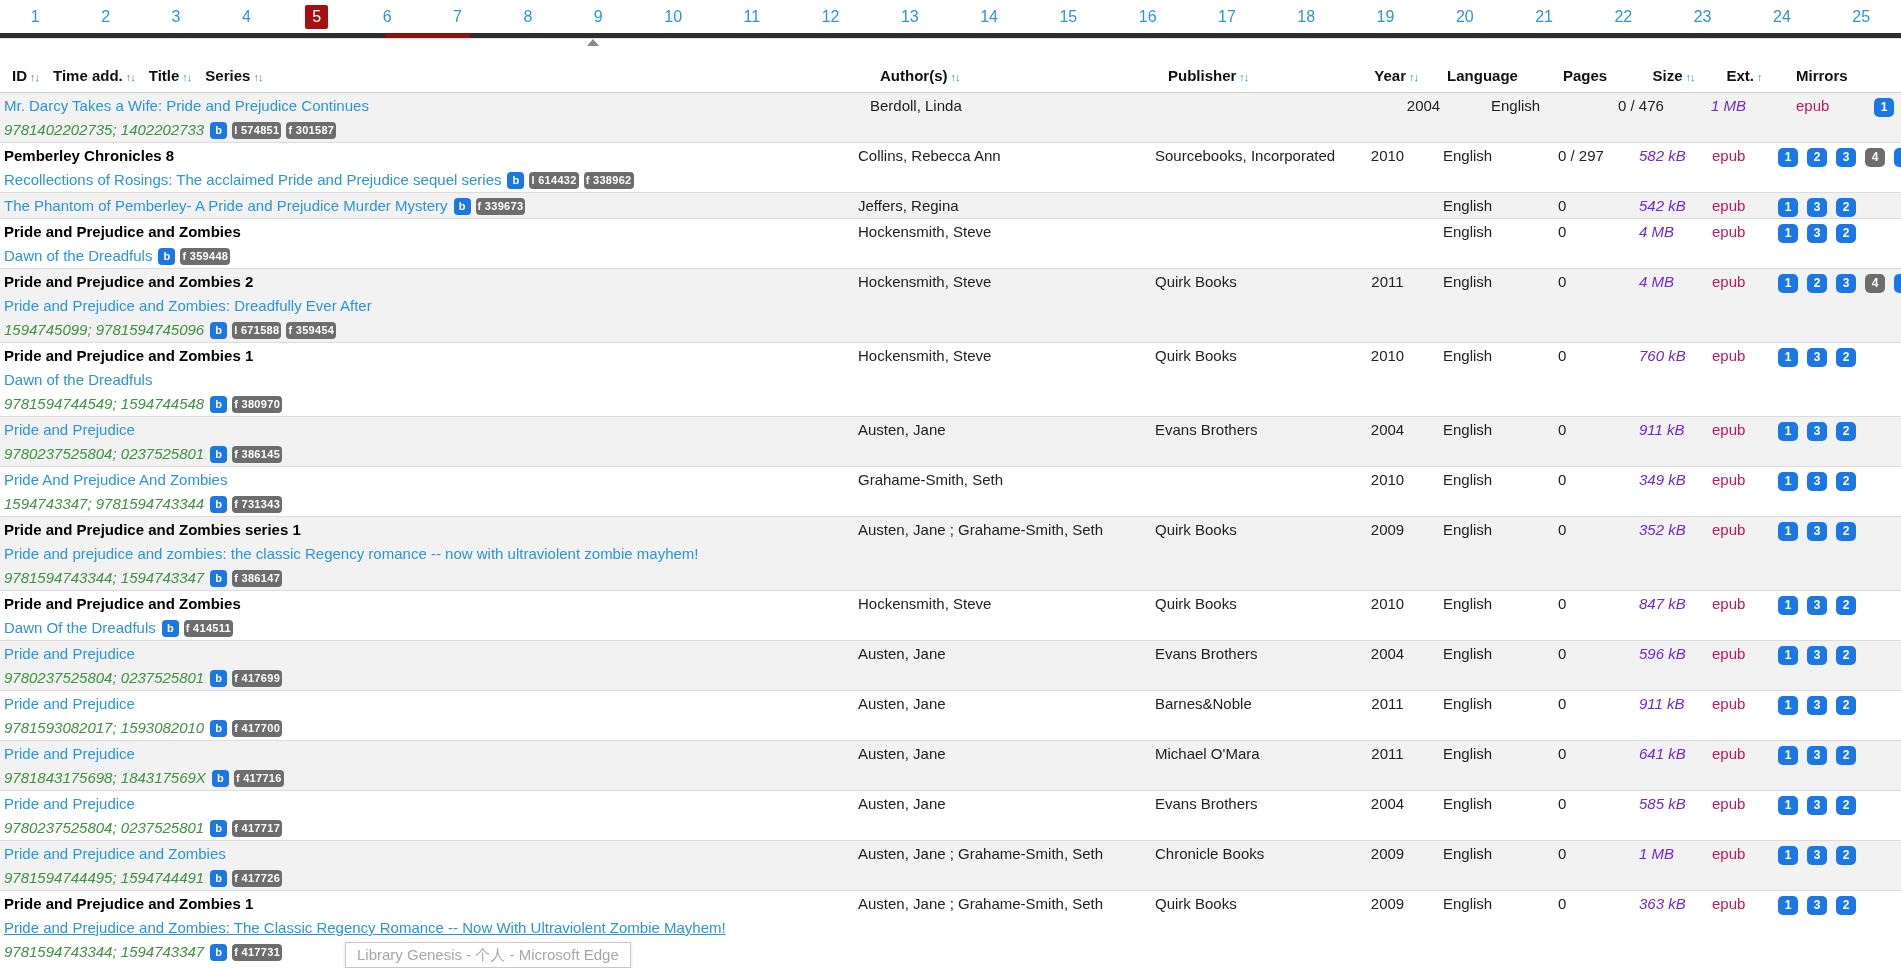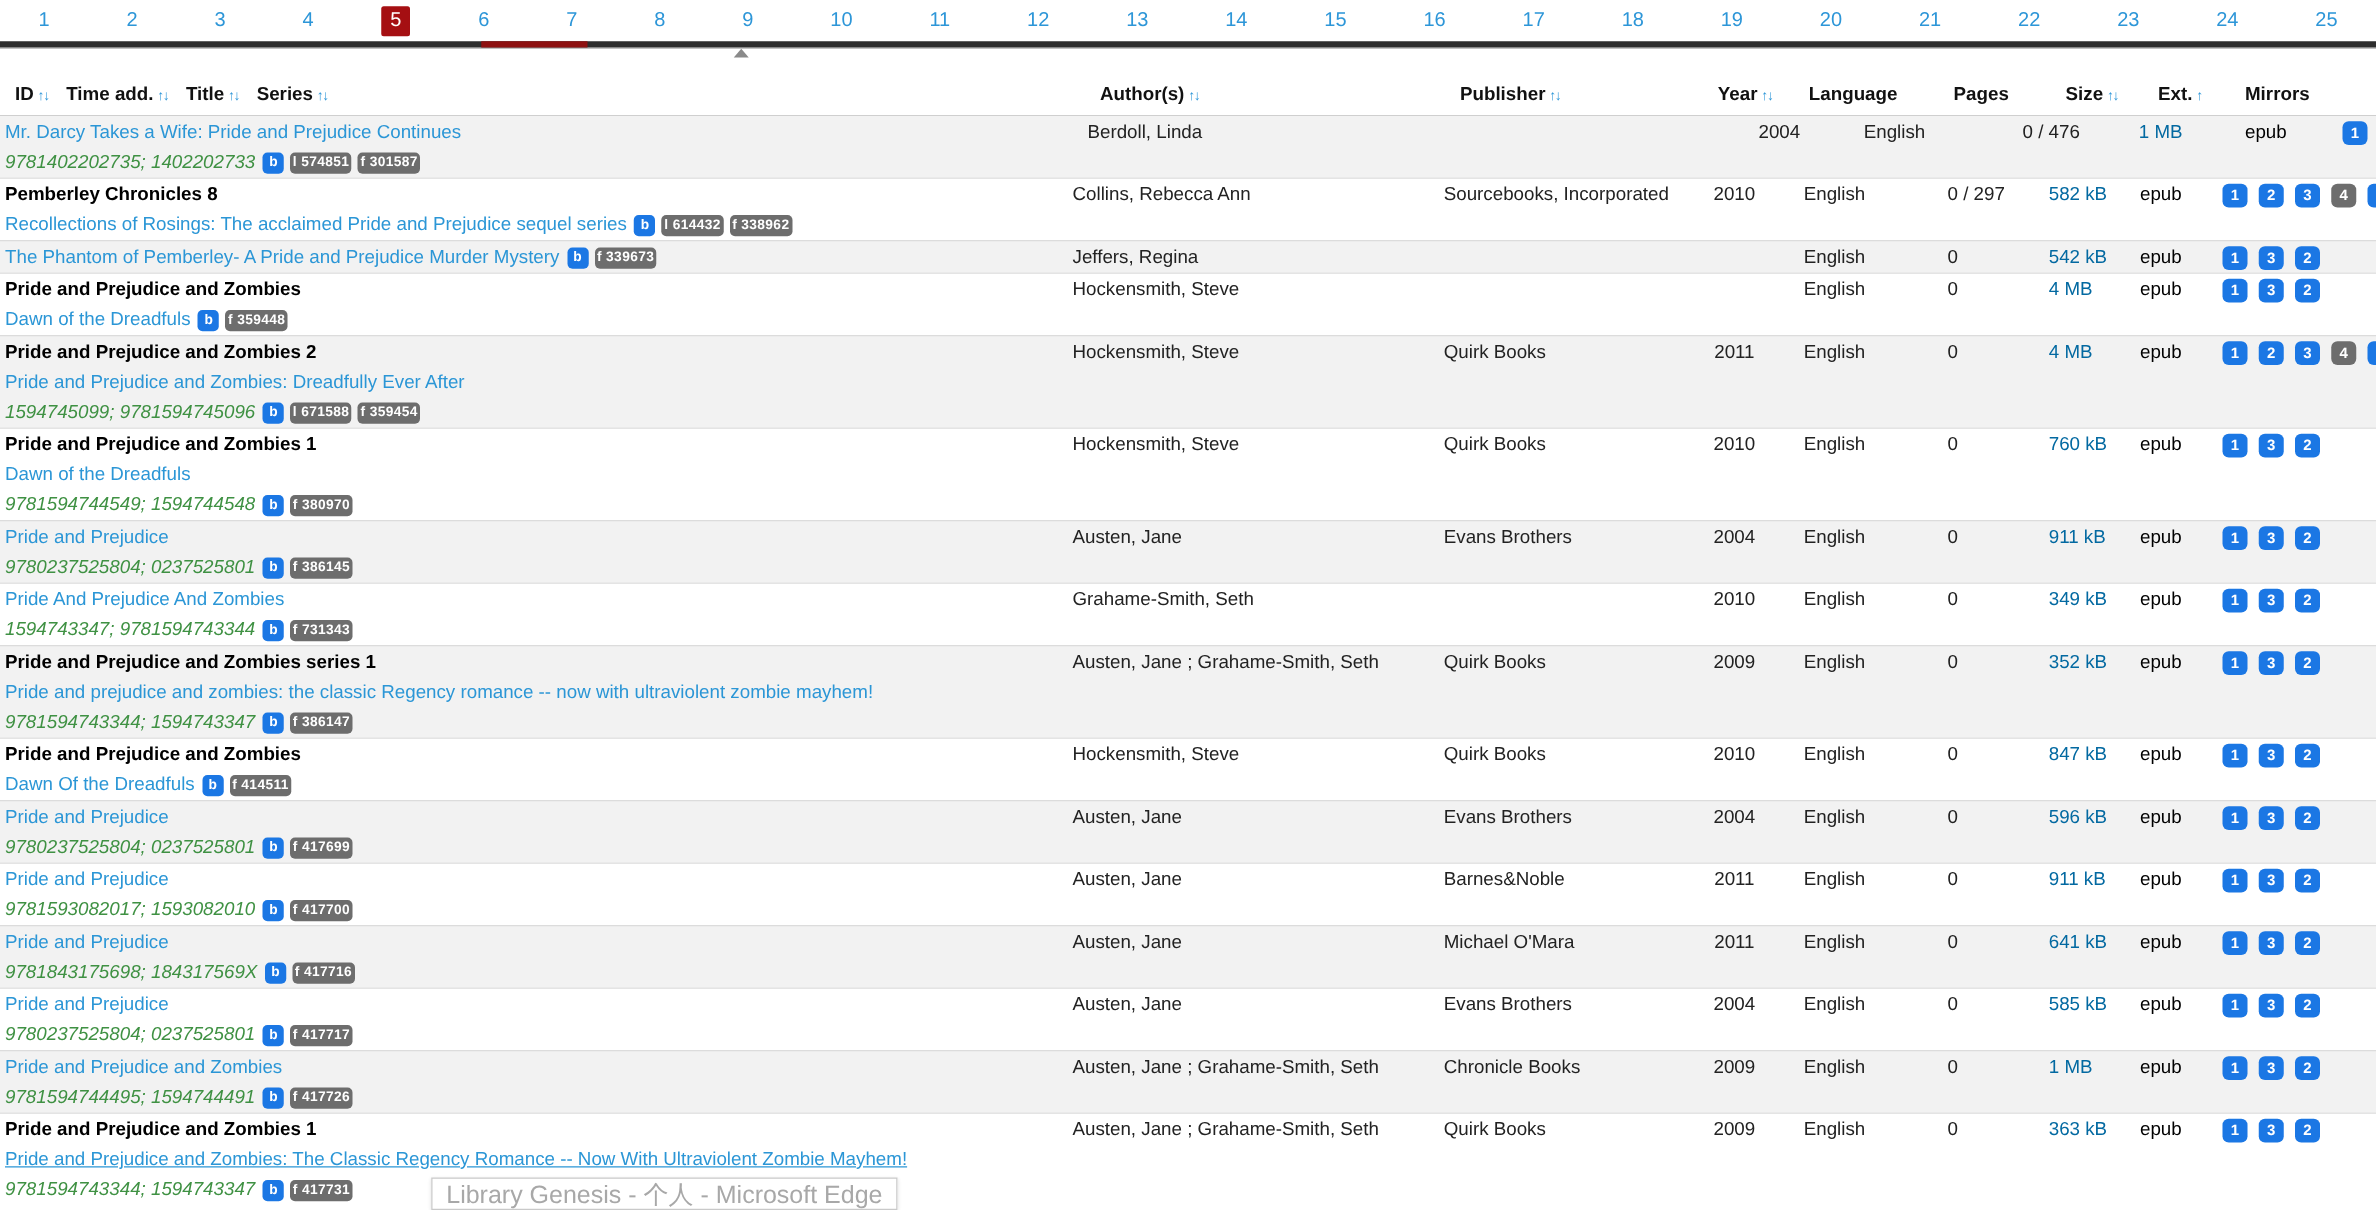--- a/index.html
+++ b/index.html
@@ -38,44 +38,44 @@
   .row{font-size:15px;line-height:24px;border-top:1px solid #dcdcdc;padding-top:1px;}
   .row:first-child{border-top:none;gap:12px;}
   .row.alt{background:#f2f2f2;}
   .c-title{padding-left:4px;}
   .c-auth{padding-left:3px;color:#222;}
   .c-pub{padding-left:15px;color:#222;}
   .c-year{text-align:center;color:#222;}
   .c-lang{padding-left:23px;color:#222;}
   .c-pages{padding-left:33px;color:#222;}
   .c-size{padding-left:2px;}
-  .c-ext{padding-left:2px;color:#000000;}
+  .c-ext{padding-left:2px;color:#be185d;}
   .c-mir{white-space:nowrap;}
 
   .series-line{font-weight:bold;color:#000;}
   .title-link{color:#2b96d6;text-decoration:none;cursor:pointer;}
   .title-link.hovered{text-decoration:underline;}
   .isbn{color:#3f9143;font-style:italic;}
-  .size-link{color:#0369a1;text-decoration:none;}
+  .size-link{color:#6d28d9;text-decoration:none;font-style:italic;}
 
   .badges{display:inline-flex;gap:5px;margin-left:6px;vertical-align:1px;}
   .badge-b{display:inline-flex;align-items:center;justify-content:center;width:17px;height:17px;
     background:#1b77e4;color:#fff;font-size:11px;font-weight:bold;border-radius:4px;text-decoration:none;}
   .badge-gray{display:inline-flex;align-items:center;height:17px;padding:0 2px;
     background:#6d6d6d;color:#fff;font-size:11px;font-weight:bold;border-radius:4px;text-decoration:none;letter-spacing:.3px;}
 
   .mirror{display:inline-flex;align-items:center;justify-content:center;width:20px;height:19px;
     background:#1b77e4;color:#fff;font-size:12px;font-weight:bold;border-radius:5px;
     text-decoration:none;margin-right:9px;}
   .mirror.gray{background:#6d6d6d;}
 
   
   .tooltip{position:absolute;left:345px;top:942px;height:24px;display:flex;align-items:center;
     padding:0 11px;background:rgba(255,255,255,.93);border:1px solid #c9c9c9;
-    color:#a8a8a8;font-size:20px;box-shadow:0 1px 3px rgba(0,0,0,.12);white-space:nowrap;}
+    color:#a8a8a8;font-size:15px;box-shadow:0 1px 3px rgba(0,0,0,.12);white-space:nowrap;}
 </style>
 </head>
 <body>
 
 <div class="page">
 
   <nav class="paginator">
       <a class="page-link" href="#">1</a>
       <a class="page-link" href="#">2</a>
       <a class="page-link" href="#">3</a>

